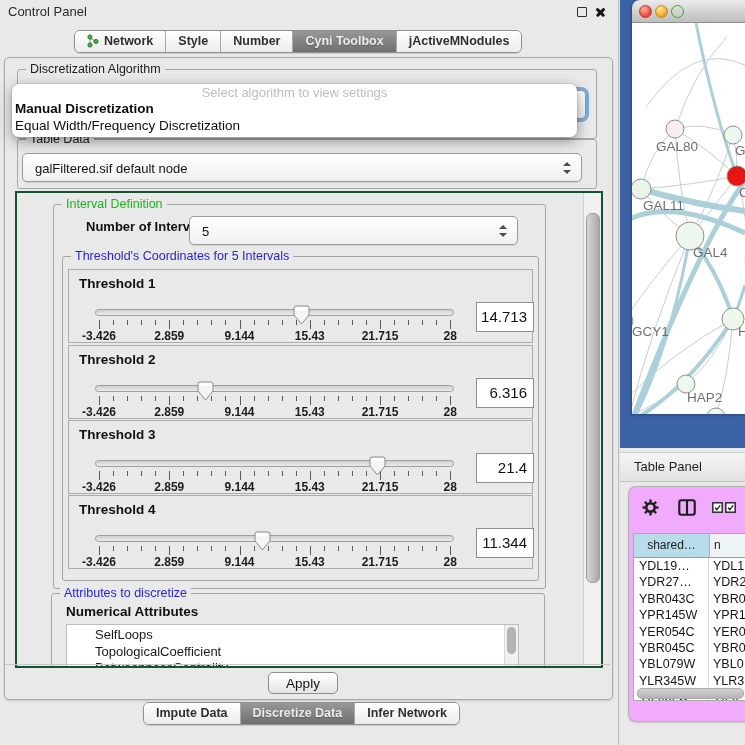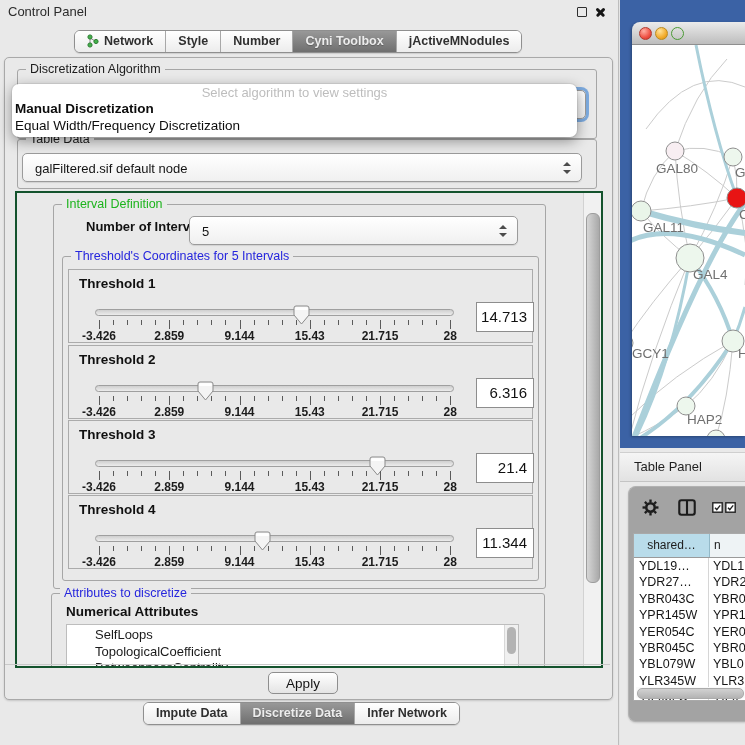--- a/index.html
+++ b/index.html
@@ -73,31 +73,31 @@
   #attr-items li{line-height:16.5px;margin-left:20px;}
   #list-scroll{position:absolute;top:0;right:0;bottom:0;width:13px;background:#f0f0f0;border-left:1px solid #d8d8d8;}
   #list-thumb{position:absolute;left:1.5px;top:2px;width:9px;height:27px;border-radius:5px;background:#b3b3b3;}
 
   #apply-row{position:absolute;left:0;top:606px;width:605px;height:34px;border-top:1px solid #c9c9c9;text-decoration:underline;}
   #apply-btn{position:absolute;left:263px;top:7px;width:70px;height:22px;background:linear-gradient(#ffffff,#e4e4e4);border:1px solid #8e8e8e;border-radius:5px;font-size:13.5px;color:#141414;font-family:inherit;}
 
   
   #right-side{position:absolute;left:620px;top:0;width:125px;height:745px;background:#e9e9e9;}
   #net-frame{position:absolute;left:0;top:0;width:125px;height:448px;background:#3b62a5;}
-  #net-window{position:absolute;left:12px;top:22px;width:113px;height:414px;border-radius:8px 0 0 0;overflow:hidden;box-shadow:-1px 1px 3px rgba(0,0,0,.3);}
+  #net-window{position:absolute;left:12px;top:0;width:113px;height:414px;border-radius:8px 0 0 0;overflow:hidden;box-shadow:-1px 1px 3px rgba(0,0,0,.3);}
   #net-titlebar{height:22px;background:linear-gradient(#ebebeb,#bdbdbd);border-bottom:1px solid #8f8f8f;position:relative;}
   .light{position:absolute;top:5px;width:11px;height:11px;border-radius:50%;}
   .light.red{left:7px;background:radial-gradient(circle at 35% 28%,#ffb0a3,#ee4f42 62%,#c33529);border:0.5px solid #b03a2e;}
   .light.yellow{left:23px;background:radial-gradient(circle at 35% 28%,#ffe39a,#f2ab2b 62%,#cd8a18);border:0.5px solid #bb8a1e;}
   .light.green{left:39px;background:radial-gradient(circle at 35% 28%,#c5ecא9f,#62c24d 62%,#3f9e2f);border:0.5px solid #4a9a34;}
   #net-canvas{height:391px;background:#ffffff;overflow:hidden;}
 
   #tp-titlebar{position:absolute;left:0;top:452px;width:125px;height:28px;background:linear-gradient(#f5f5f5,#e2e2e2);border-top:1px solid #cfcfcf;border-bottom:1px solid #c4c4c4;}
   #tp-titlebar span{font-size:13px;color:#1f1f1f;line-height:27px;padding-left:14px;display:block;}
-  #tp-body{position:absolute;left:8px;top:486px;width:117px;height:234px;background:#a3a3a3;border:1px solid #b2b2b2;border-right:none;border-radius:8px 0 0 8px;box-shadow:0 1px 2px rgba(0,0,0,.15);}
+  #tp-body{position:absolute;left:8px;top:486px;width:117px;height:234px;background:#f0abfc;border:1px solid #b2b2b2;border-right:none;border-radius:8px 0 0 8px;box-shadow:0 1px 2px rgba(0,0,0,.15);}
   .tp-toolbar{position:relative;height:44px;}
   .tbtn{position:absolute;top:12px;}
   #tp-table{position:absolute;left:4px;top:46px;width:113px;height:166px;background:#fff;border:1px solid #a9a9a9;border-right:none;overflow:hidden;}
   #tp-header{display:flex;height:23px;border-bottom:1px solid #9a9a9a;}
   .th{font-size:12px;color:#1c1c1c;line-height:22px;}
   .th.c1{width:75px;background:#b9dcea;border-right:1px solid #93b9c8;text-align:center;}
   .th.c2{flex:1;background:#eef3f5;padding-left:4px;}
   .tr{display:flex;height:16.4px;}
   .td{font-size:12.5px;color:#161616;line-height:16.4px;white-space:nowrap;overflow:hidden;}
   .td.c1{width:75px;padding-left:5px;border-right:1px solid #d6d6d6;box-sizing:border-box;}

